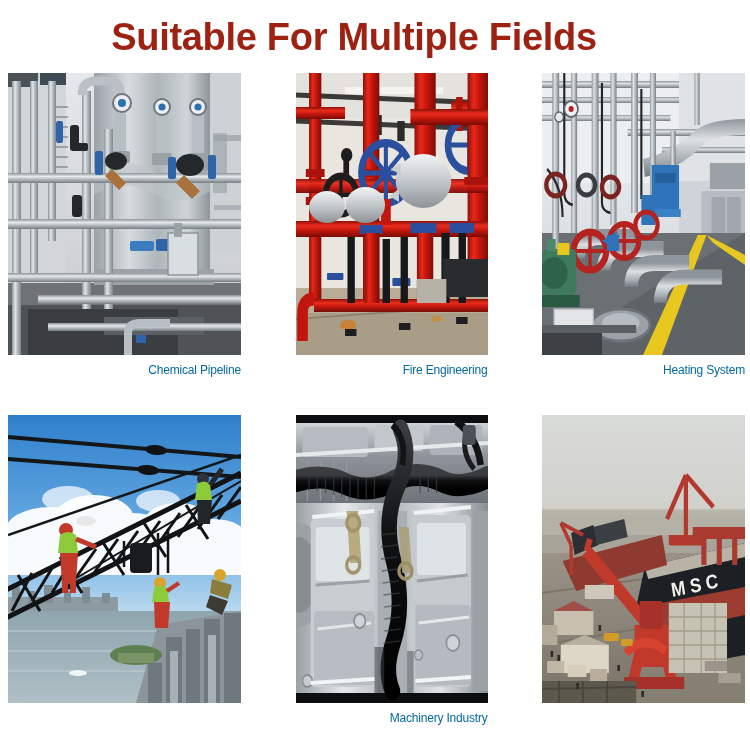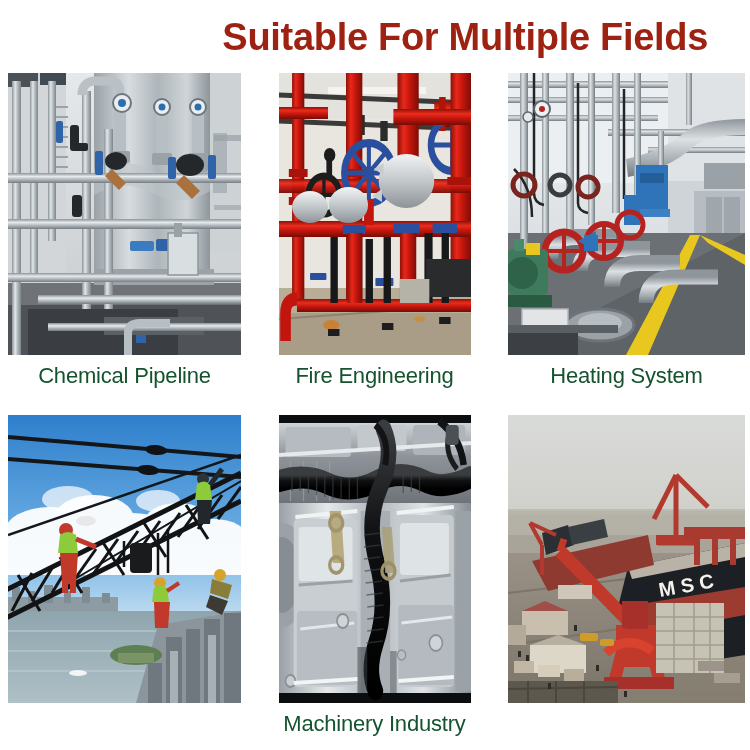--- a/index.html
+++ b/index.html
@@ -20,21 +20,21 @@
     height: 750px;
     background: #ffffff;
   }
 
   
   .title-bar {
     position: absolute;
     left: 0;
     top: 14px;
     width: 708px;
-    text-align: right;
+    text-align: center;
   }
   .title-text {
     display: inline-block;
     font-family: "Liberation Sans", sans-serif;
     font-size: 38px;
     font-weight: bold;
     letter-spacing: -0.3px;
     color: #9e2211;
     line-height: 46px;
     white-space: nowrap;
@@ -54,42 +54,42 @@
   }
   .row-1 { height: 282px; }
   .row-2 { margin-top: 60px; height: 288px; }
 
   .cell {
     position: relative;
     width: 233px;
   }
   .cell-1 { width: 233px; }
   .cell-2 { width: 192px; }
-  .cell-3 { width: 237px; }
+  .cell-3 { width: 203px; }
 
   .photo {
     position: relative;
     width: 100%;
     overflow: hidden;
     background: #cfd3d6;
     display: block;
   }
   .row-1 .photo { height: 282px; }
   .row-2 .photo { height: 288px; }
   .photo svg { display: block; width: 100%; height: 100%; }
 
   .caption {
     position: absolute;
     left: 0;
     width: 100%;
-    text-align: center;
+    text-align: right;
     font-family: "Liberation Sans", sans-serif;
-    font-size: 22px;
+    font-size: 12px;
     font-weight: normal;
-    color: #14532d;
+    color: #0369a1;
     letter-spacing: -0.2px;
     white-space: nowrap;
   }
   .row-1 .caption { top: 290px; }
   .row-2 .caption { top: 296px; }
 </style>
 </head>
 <body>
 
 <div class="page">

